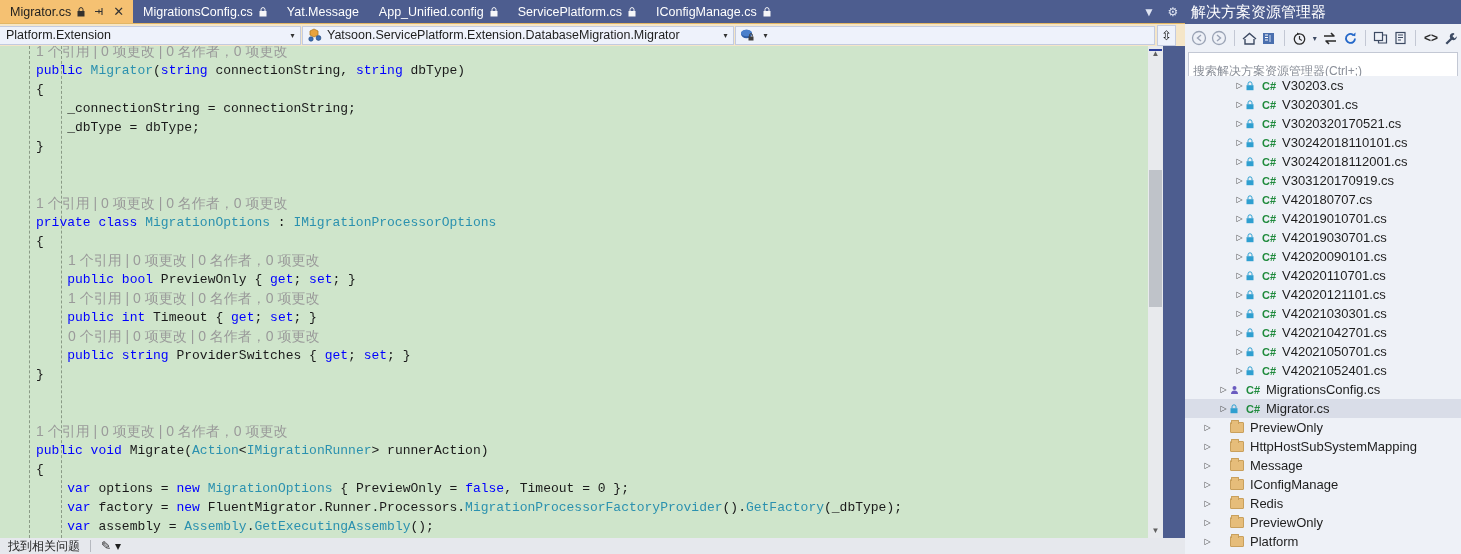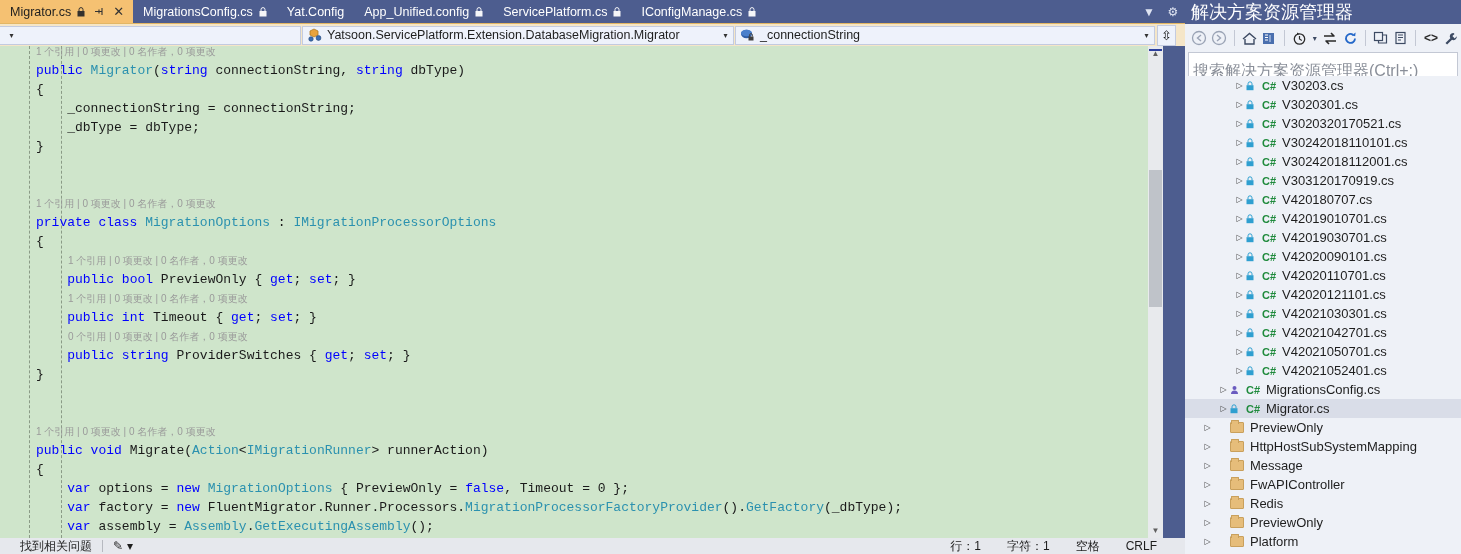--- a/index.html
+++ b/index.html
@@ -111,21 +111,21 @@
   #code-lines {
     position: absolute; left: 0; top: -4px;
     font-family: "Liberation Mono", monospace;
     font-size: 13px;
     line-height: 19px;
     white-space: pre;
   }
   .cl { height: 19px; white-space: pre; }
   .codelens {
     color: #9a9a9a; font-family: "Liberation Sans", sans-serif;
-    font-size: 10px;
+    font-size: 14px;
   }
   .kw   { color: #0000ff; }
   .typ  { color: #2b91af; }
   .plain{ color: #1a1a1a; }
 
   
   .guide {
     position: absolute; top: 0; width: 0;
     border-left: 1px dashed #8a9a86;
     height: 492px;
@@ -164,57 +164,57 @@
   
   #status-bar {
     position: absolute; left: 0; top: 538px;
     width: 1185px; height: 16px;
     background: #e6e8ed;
     display: flex; align-items: center;
     font-size: 12px; color: #1e1e1e;
     overflow: hidden;
   }
   #status-left {
-    padding-left: 20px; white-space: nowrap; color: #1e1e1e;
+    padding-left: 8px; white-space: nowrap; color: #1e1e1e;
   }
   .status-sep { width: 1px; height: 12px; background: #b6b9c0; margin: 0 10px; }
   #status-brush { display:flex;align-items:center;gap:4px; }
   #status-right {
     position: absolute; right: 28px; display: flex; align-items: center;
     gap: 26px; white-space: nowrap;
   }
 
   
   #solution-panel {
     position: absolute; left: 1185px; top: 0;
     width: 276px; height: 554px;
     background: #eef1f7;
   }
   #se-title {
     height: 24px; background: #4d5d8f;
-    color: #ffffff; font-size: 18px;
+    color: #ffffff; font-size: 15px;
     display: flex; align-items: center; padding-left: 6px;
     white-space: nowrap;
   }
   #se-toolbar {
     height: 28px; background: #eef1f7;
     display: flex; align-items: center; padding-left: 4px; gap: 1px;
   }
   .tbbtn {
     width: 21px; height: 21px;
     display: flex; align-items: center; justify-content: center;
     color: #3c4a63;
   }
   .tbsep { width: 1px; height: 16px; background: #c3c8d4; margin: 0 4px; }
   #se-search {
     height: 38px; margin: 0 3px 3px 3px;
     background: #ffffff; border: 1px solid #c3c8d4;
     display: flex; align-items: center;
     padding-left: 4px;
-    color: #8a8f99; font-size: 16px;
+    color: #8a8f99; font-size: 12px;
   }
   #se-tree {
     position: absolute; top: 76px; left: 0;
     width: 276px; height: 478px;
     overflow: hidden;
     background: #eef1f7;
   }
   .tree-row {
     height: 19px; display: flex; align-items: center;
     font-size: 13px; color: #1e1e1e; white-space: nowrap;
@@ -275,21 +275,21 @@
           <div class="tab">
             <span>MigrationsConfig.cs</span>
             <span class="lock">
               <svg width="8" height="10" viewBox="0 0 8 10">
                 <rect x="0.5" y="4" width="7" height="5.5" fill="#ffffff"></rect>
                 <path d="M2 4 V2.6 a2 2 0 0 1 4 0 V4" fill="none" stroke="#ffffff" stroke-width="1"></path>
               </svg>
             </span>
           </div>
           <div class="tab">
-            <span>Yat.Config</span>
+            <span>Yat.Message</span>
           </div>
           <div class="tab">
             <span>App_Unified.config</span>
             <span class="lock">
               <svg width="8" height="10" viewBox="0 0 8 10">
                 <rect x="0.5" y="4" width="7" height="5.5" fill="#ffffff"></rect>
                 <path d="M2 4 V2.6 a2 2 0 0 1 4 0 V4" fill="none" stroke="#ffffff" stroke-width="1"></path>
               </svg>
             </span>
           </div>
@@ -312,20 +312,21 @@
             </span>
           </div>
         </div>
       <div id="tab-spacer"></div>
       <div id="tab-overflow-btn">▼</div>
       <div id="tab-settings-btn">⚙</div>
     </div>
 
     <div id="nav-bar">
       <div class="nav-combo" id="nav-combo-1">
+        <span class="cb-text">Platform.Extension</span>
         <span class="cb-arrow">▾</span>
       </div>
       <div class="nav-combo" id="nav-combo-2">
         <span class="nav-icon">
           <svg width="17" height="15" viewBox="0 0 17 15">
             <path d="M4 3 L8 1 L12 3 L12 7 L8 9 L4 7 Z" fill="#e8a33d" stroke="#b07a20" stroke-width="0.8"></path>
             <circle cx="12.5" cy="10" r="2.4" fill="#3b6fb5" stroke="#27497a" stroke-width="0.7"></circle>
             <circle cx="5" cy="11" r="2.2" fill="#3b6fb5" stroke="#27497a" stroke-width="0.7"></circle>
           </svg>
         </span>
@@ -334,21 +335,20 @@
       </div>
       <div class="nav-combo" id="nav-combo-3">
         <span class="nav-icon">
           <svg width="17" height="15" viewBox="0 0 17 15">
             <ellipse cx="7.5" cy="6" rx="5.5" ry="4.2" fill="#2f5fa8"></ellipse>
             <ellipse cx="7.5" cy="5" rx="5.5" ry="3.2" fill="#4a80cc"></ellipse>
             <rect x="9.5" y="8.5" width="5" height="4" fill="#404040"></rect>
             <path d="M10.6 8.5 v-1.5 a1.4 1.4 0 0 1 2.8 0 v1.5" fill="none" stroke="#404040" stroke-width="0.9"></path>
           </svg>
         </span>
-        <span class="cb-text">_connectionString</span>
         <span class="cb-arrow">▾</span>
       </div>
       <div id="split-btn">⇳</div>
     </div>
 
     <div id="code-surface">
       <div id="code-pane">
         <div class="guide" style="left:29px;"></div>
         <div class="guide" style="left:61px;"></div>
         <div id="code-lines"><div class="cl"><span class="codelens" style="margin-left: 36px;">1 个引用 | 0 项更改 | 0 名作者，0 项更改</span></div><div class="cl"><span style="margin-left: 36px;"><span class="kw">public </span><span class="typ">Migrator</span><span class="plain">(</span><span class="kw">string</span><span class="plain"> connectionString, </span><span class="kw">string</span><span class="plain"> dbType)</span></span></div><div class="cl"><span style="margin-left: 36px;"><span class="plain">{</span></span></div><div class="cl"><span style="margin-left: 36px;"><span class="plain">    _connectionString = connectionString;</span></span></div><div class="cl"><span style="margin-left: 36px;"><span class="plain">    _dbType = dbType;</span></span></div><div class="cl"><span style="margin-left: 36px;"><span class="plain">}</span></span></div><div class="cl"><span style="margin-left: 36px;"></span></div><div class="cl"><span style="margin-left: 36px;"></span></div><div class="cl"><span class="codelens" style="margin-left: 36px;">1 个引用 | 0 项更改 | 0 名作者，0 项更改</span></div><div class="cl"><span style="margin-left: 36px;"><span class="kw">private class </span><span class="typ">MigrationOptions</span><span class="plain"> : </span><span class="typ">IMigrationProcessorOptions</span></span></div><div class="cl"><span style="margin-left: 36px;"><span class="plain">{</span></span></div><div class="cl"><span class="codelens" style="margin-left: 68px;">1 个引用 | 0 项更改 | 0 名作者，0 项更改</span></div><div class="cl"><span style="margin-left: 36px;"><span class="plain">    </span><span class="kw">public bool </span><span class="plain">PreviewOnly { </span><span class="kw">get</span><span class="plain">; </span><span class="kw">set</span><span class="plain">; }</span></span></div><div class="cl"><span class="codelens" style="margin-left: 68px;">1 个引用 | 0 项更改 | 0 名作者，0 项更改</span></div><div class="cl"><span style="margin-left: 36px;"><span class="plain">    </span><span class="kw">public int </span><span class="plain">Timeout { </span><span class="kw">get</span><span class="plain">; </span><span class="kw">set</span><span class="plain">; }</span></span></div><div class="cl"><span class="codelens" style="margin-left: 68px;">0 个引用 | 0 项更改 | 0 名作者，0 项更改</span></div><div class="cl"><span style="margin-left: 36px;"><span class="plain">    </span><span class="kw">public string </span><span class="plain">ProviderSwitches { </span><span class="kw">get</span><span class="plain">; </span><span class="kw">set</span><span class="plain">; }</span></span></div><div class="cl"><span style="margin-left: 36px;"><span class="plain">}</span></span></div><div class="cl"><span style="margin-left: 36px;"></span></div><div class="cl"><span style="margin-left: 36px;"></span></div><div class="cl"><span class="codelens" style="margin-left: 36px;">1 个引用 | 0 项更改 | 0 名作者，0 项更改</span></div><div class="cl"><span style="margin-left: 36px;"><span class="kw">public void </span><span class="plain">Migrate(</span><span class="typ">Action</span><span class="plain">&lt;</span><span class="typ">IMigrationRunner</span><span class="plain">&gt; runnerAction)</span></span></div><div class="cl"><span style="margin-left: 36px;"><span class="plain">{</span></span></div><div class="cl"><span style="margin-left: 36px;"><span class="plain">    </span><span class="kw">var</span><span class="plain"> options = </span><span class="kw">new</span><span class="plain"> </span><span class="typ">MigrationOptions</span><span class="plain"> { PreviewOnly = </span><span class="kw">false</span><span class="plain">, Timeout = 0 };</span></span></div><div class="cl"><span style="margin-left: 36px;"><span class="plain">    </span><span class="kw">var</span><span class="plain"> factory = </span><span class="kw">new</span><span class="plain"> FluentMigrator.Runner.Processors.</span><span class="typ">MigrationProcessorFactoryProvider</span><span class="plain">().</span><span class="typ">GetFactory</span><span class="plain">(_dbType);</span></span></div><div class="cl"><span style="margin-left: 36px;"><span class="plain">    </span><span class="kw">var</span><span class="plain"> assembly = </span><span class="typ">Assembly</span><span class="plain">.</span><span class="typ">GetExecutingAssembly</span><span class="plain">();</span></span></div><div class="cl"><span style="margin-left: 36px;"></span></div></div>
@@ -365,26 +365,20 @@
       </div>
     </div>
 
     <div id="status-bar">
       <span id="status-left">找到相关问题</span>
       <span class="status-sep"></span>
       <span id="status-brush">
         <span>✎</span>
         <span>▾</span>
       </span>
-      <span id="status-right">
-        <span>行：1</span>
-        <span>字符：1</span>
-        <span>空格</span>
-        <span>CRLF</span>
-      </span>
     </div>
   </div>
 
   <div id="solution-panel">
     <div id="se-title">解决方案资源管理器</div>
     <div id="se-toolbar">
         <div class="tbbtn" style="color: rgb(154, 163, 181);">
           <svg width="16" height="16" viewBox="0 0 16 16">
             <circle cx="8" cy="8" r="6.5" fill="none" stroke="#9aa3b5" stroke-width="1.3"></circle>
             <path d="M10 5 L6.5 8 L10 11" fill="none" stroke="#9aa3b5" stroke-width="1.4"></path>
@@ -676,21 +670,21 @@
             <span class="folder-shape"></span>
           </span>
           <span class="tname">Message</span>
         </div>
         <div class="tree-row" style="padding-left: 16px;">
           <span class="expander">▷</span>
           <span class="lockico"></span>
           <span class="folderico">
             <span class="folder-shape"></span>
           </span>
-          <span class="tname">FwAPIController</span>
+          <span class="tname">IConfigManage</span>
         </div>
         <div class="tree-row" style="padding-left: 16px;">
           <span class="expander">▷</span>
           <span class="lockico"></span>
           <span class="folderico">
             <span class="folder-shape"></span>
           </span>
           <span class="tname">Redis</span>
         </div>
         <div class="tree-row" style="padding-left: 16px;">

